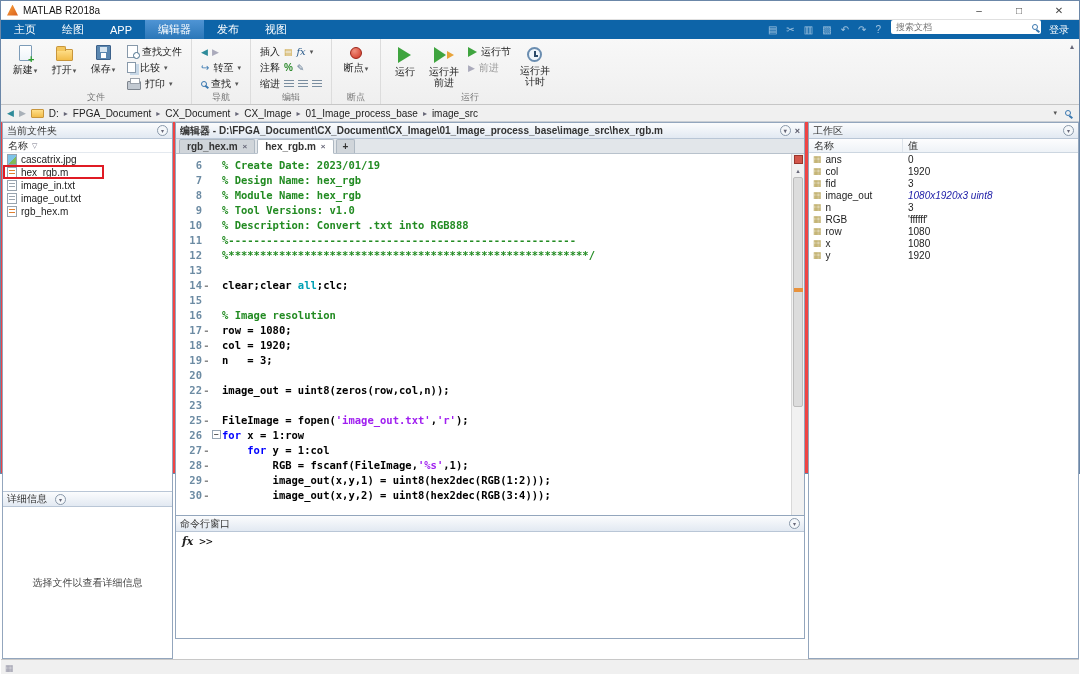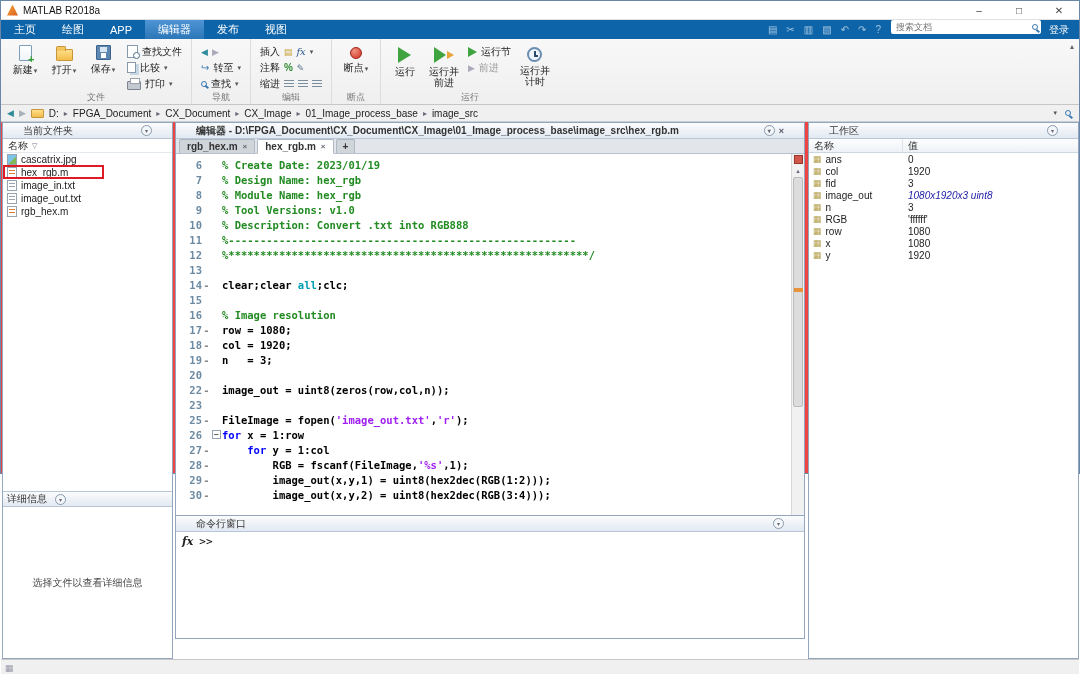--- a/index.html
+++ b/index.html
@@ -77,21 +77,21 @@
 .addr-ic{font-size:9px;color:#2e8b9a;}
 .addr-ic.dim{color:#a8b0b8;}
 .addr-folder{width:13px;height:9px;background:linear-gradient(#ffdf8a,#f2bd4a);border:1px solid #c8963c;border-radius:1px;position:relative;}
 .crumbs{display:flex;align-items:center;gap:5px;}
 .crumb{color:#222;}
 .crumb-sep{font-size:8px;color:#667;}
 .addr-right{margin-left:auto;display:flex;align-items:center;gap:8px;padding-right:2px;}
 
 
 .panel{position:absolute;background:#fff;border:1px solid #93a6bd;display:flex;flex-direction:column;overflow:hidden;}
-.panel-header{height:16px;flex:none;background:linear-gradient(#fbfcfd,#e2e9f2);border-bottom:1px solid #b9c6d6;display:flex;align-items:center;padding:0 20px;font-size:10px;color:#333;gap:4px;}
+.panel-header{height:16px;flex:none;background:linear-gradient(#fbfcfd,#e2e9f2);border-bottom:1px solid #b9c6d6;display:flex;align-items:center;padding:0 4px;font-size:10px;color:#333;gap:4px;}
 .panel-header .ph-title{flex:1;white-space:nowrap;overflow:hidden;text-overflow:ellipsis;}
 .circ{width:11px;height:11px;border:1px solid #8a99aa;border-radius:50%;display:flex;align-items:center;justify-content:center;font-size:6px;color:#667;background:#f4f7fa;flex:none;}
 .ph-close{font-size:9px;color:#556;flex:none;}
 
 .left-panel{left:1px;top:121px;width:171px;height:537px;}
 .flist-header{height:14px;flex:none;border-bottom:1px solid #e4e9ef;display:flex;align-items:center;gap:4px;padding:0 5px;font-size:10px;color:#333;}
 .sort-ic{font-size:7px;color:#778;}
 .file-section{height:352px;flex:none;overflow:hidden;}
 .file-row{height:13px;display:flex;align-items:center;gap:4px;padding-left:4px;font-size:10px;position:relative;}
 .ficon{width:10px;height:11px;flex:none;position:relative;border:1px solid #97a3ae;background:#fff;}

